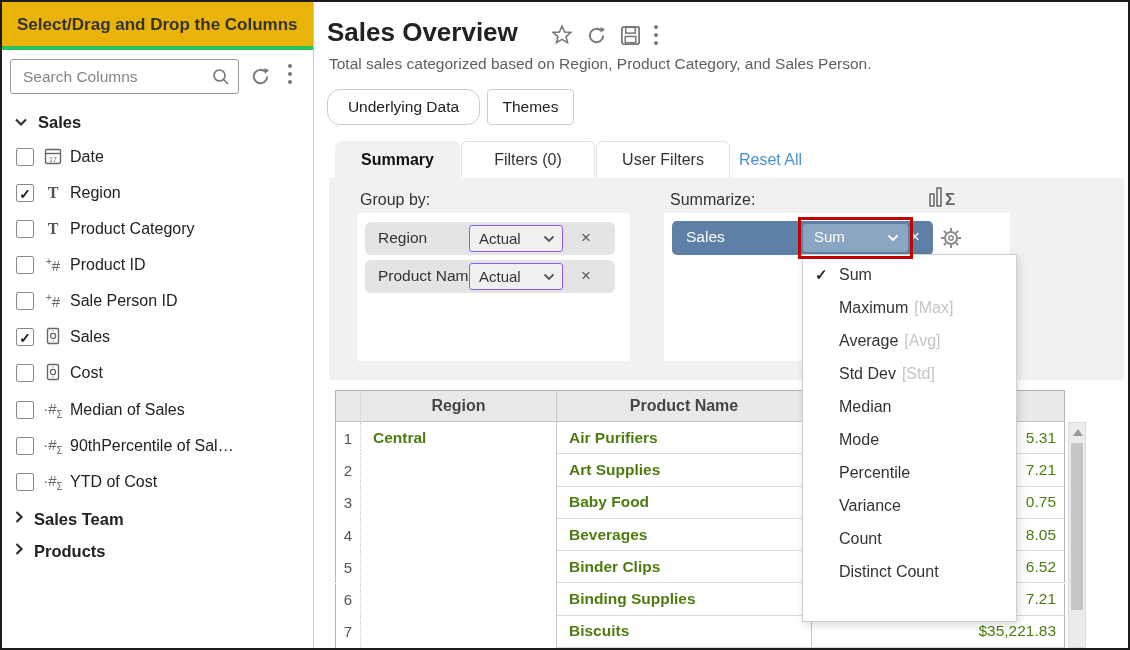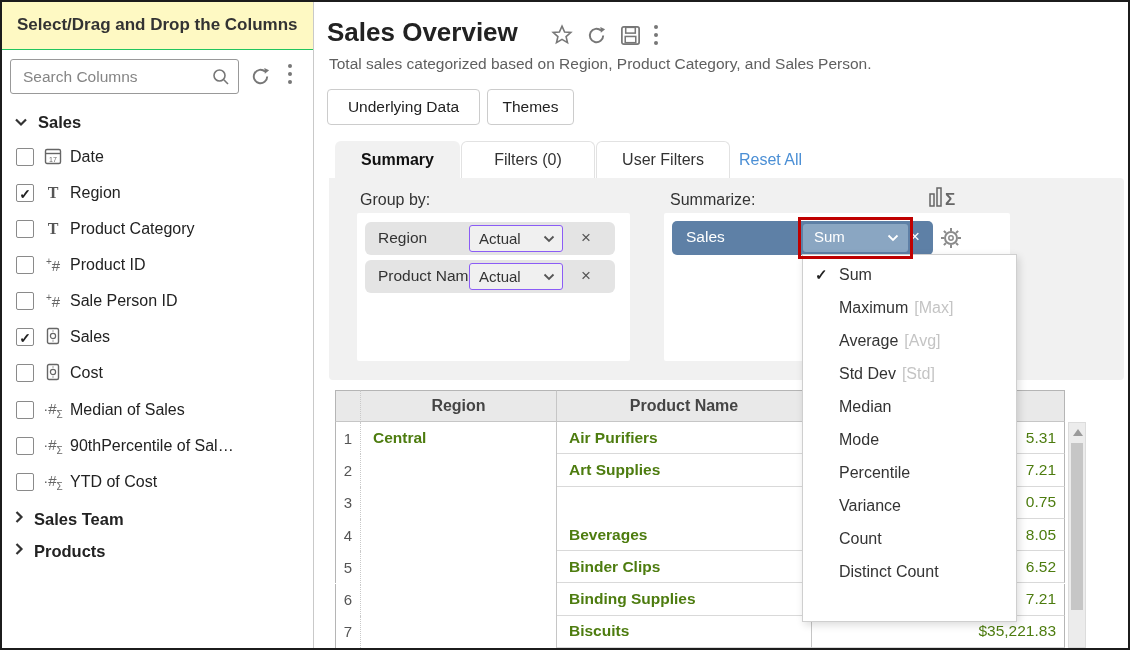--- a/index.html
+++ b/index.html
@@ -3,21 +3,21 @@
 <meta charset="utf-8">
 <style>
   * { margin:0; padding:0; box-sizing:border-box; }
   html,body { width:1130px; height:650px; }
   body { font-family:"Liberation Sans", sans-serif; background:#fff; }
   .frame { position:relative; width:1130px; height:650px; border:2px solid #1c1c1c; background:#fff; overflow:hidden; }
   .abs { position:absolute; }
 
   
   .sidebar { left:0; top:0; width:312px; height:646px; background:#fff; border-right:1px solid #c9c9c9; }
-  .sb-header { left:0; top:0; width:311px; height:48px; background:#fef9c3; border-bottom:1px solid #22c55e; }
+  .sb-header { left:0; top:0; width:311px; height:48px; background:#eab308; border-bottom:4px solid #22c55e; }
   .sb-header span { position:absolute; left:15px; top:13px; font-size:17px; font-weight:600; color:#333; }
   .search-box { left:8px; top:57px; width:229px; height:35px; border:1px solid #999; border-radius:3px; background:#fff; }
   .search-ph { position:absolute; left:12px; top:8px; font-size:15.5px; color:#858585; }
   .icon-btn { color:#777; }
   .kebab { display:flex; flex-direction:column; gap:4px; }
   .kebab i { width:4px; height:4px; border-radius:50%; background:#777; }
   .tree-group { height:30px; display:flex; align-items:center; gap:10px; cursor:pointer; }
   .tree-group b { font-size:16.5px; color:#222; }
   .sb-item { left:0; width:310px; height:34px; display:flex; align-items:center; }
   .cb { position:absolute; left:14px; width:18px; height:18px; border:1px solid #8a8a8a; border-radius:2px; background:#fff; text-align:center; }
@@ -222,21 +222,21 @@
       </svg>
   </span>
   <span class="abs kebab" style="left:652px; top:23px;">
       <i></i>
       <i></i>
       <i></i>
     </span>
 
   <div class="abs subtitle">Total sales categorized based on Region, Product Category, and Sales Person.</div>
 
-  <div class="abs btn" style="left:325px; top:87px; width:153px; height:36px;">Underlying Data</div>
+  <div class="abs btn" style="left:325px; top:87px; width:153px; height:36px;border-radius:13px;">Underlying Data</div>
   <div class="abs btn" style="left:485px; top:87px; width:87px; height:36px;">Themes</div>
 
   <div class="abs tab active" style="left:333px; top:139px; width:125px;">Summary</div>
   <div class="abs tab inactive" style="left:459px; top:139px; width:134px;">Filters  (0)</div>
   <div class="abs tab inactive" style="left:594px; top:139px; width:134px;">User Filters</div>
   <span class="abs reset-link" style="left:737px; top:149px;">Reset All</span>
 
   <div class="abs panel"></div>
 
   <span class="abs panel-label" style="left:358px; top:189px;text-align:center;">Group by:</span>
@@ -318,20 +318,21 @@
   <div class="cell rownum" style="left:333px; top:484.6px; width:26px; border-left:1px solid #b5b5b5;">3</div>
   <div class="cell rownum" style="left:333px; top:516.9px; width:26px; border-left:1px solid #b5b5b5;">4</div>
   <div class="cell rownum" style="left:333px; top:549.2px; width:26px; border-left:1px solid #b5b5b5;">5</div>
   <div class="cell rownum" style="left:333px; top:581.5px; width:26px; border-left:1px solid #b5b5b5;">6</div>
   <div class="cell rownum" style="left:333px; top:613.8px; width:26px; border-left:1px solid #b5b5b5;">7</div>
 
   <div class="cell" style="left:359px; top:420px; width:196px; height:226px; align-items:flex-start; padding:7px 0 0 12px; font-weight:bold; border-right:1px solid #c6c6c6;">Central</div>
 
   <div class="cell prod" style="left:555px; top:420px; width:255px;">Air Purifiers</div>
   <div class="cell prod" style="left:555px; top:452.3px; width:255px;">Art Supplies</div>
+  <div class="cell prod" style="left:555px; top:484.6px; width:255px;">Baby Food</div>
   <div class="cell prod" style="left:555px; top:516.9px; width:255px;">Beverages</div>
   <div class="cell prod" style="left:555px; top:549.2px; width:255px;">Binder Clips</div>
   <div class="cell prod" style="left:555px; top:581.5px; width:255px;">Binding Supplies</div>
   <div class="cell prod" style="left:555px; top:613.8px; width:255px;">Biscuits</div>
 
   <div class="cell valcell" style="left:810px; top:420px; width:253px;">5.31</div>
   <div class="cell valcell" style="left:810px; top:452.3px; width:253px;">7.21</div>
   <div class="cell valcell" style="left:810px; top:484.6px; width:253px;">0.75</div>
   <div class="cell valcell" style="left:810px; top:516.9px; width:253px;">8.05</div>
   <div class="cell valcell" style="left:810px; top:549.2px; width:253px;">6.52</div>

